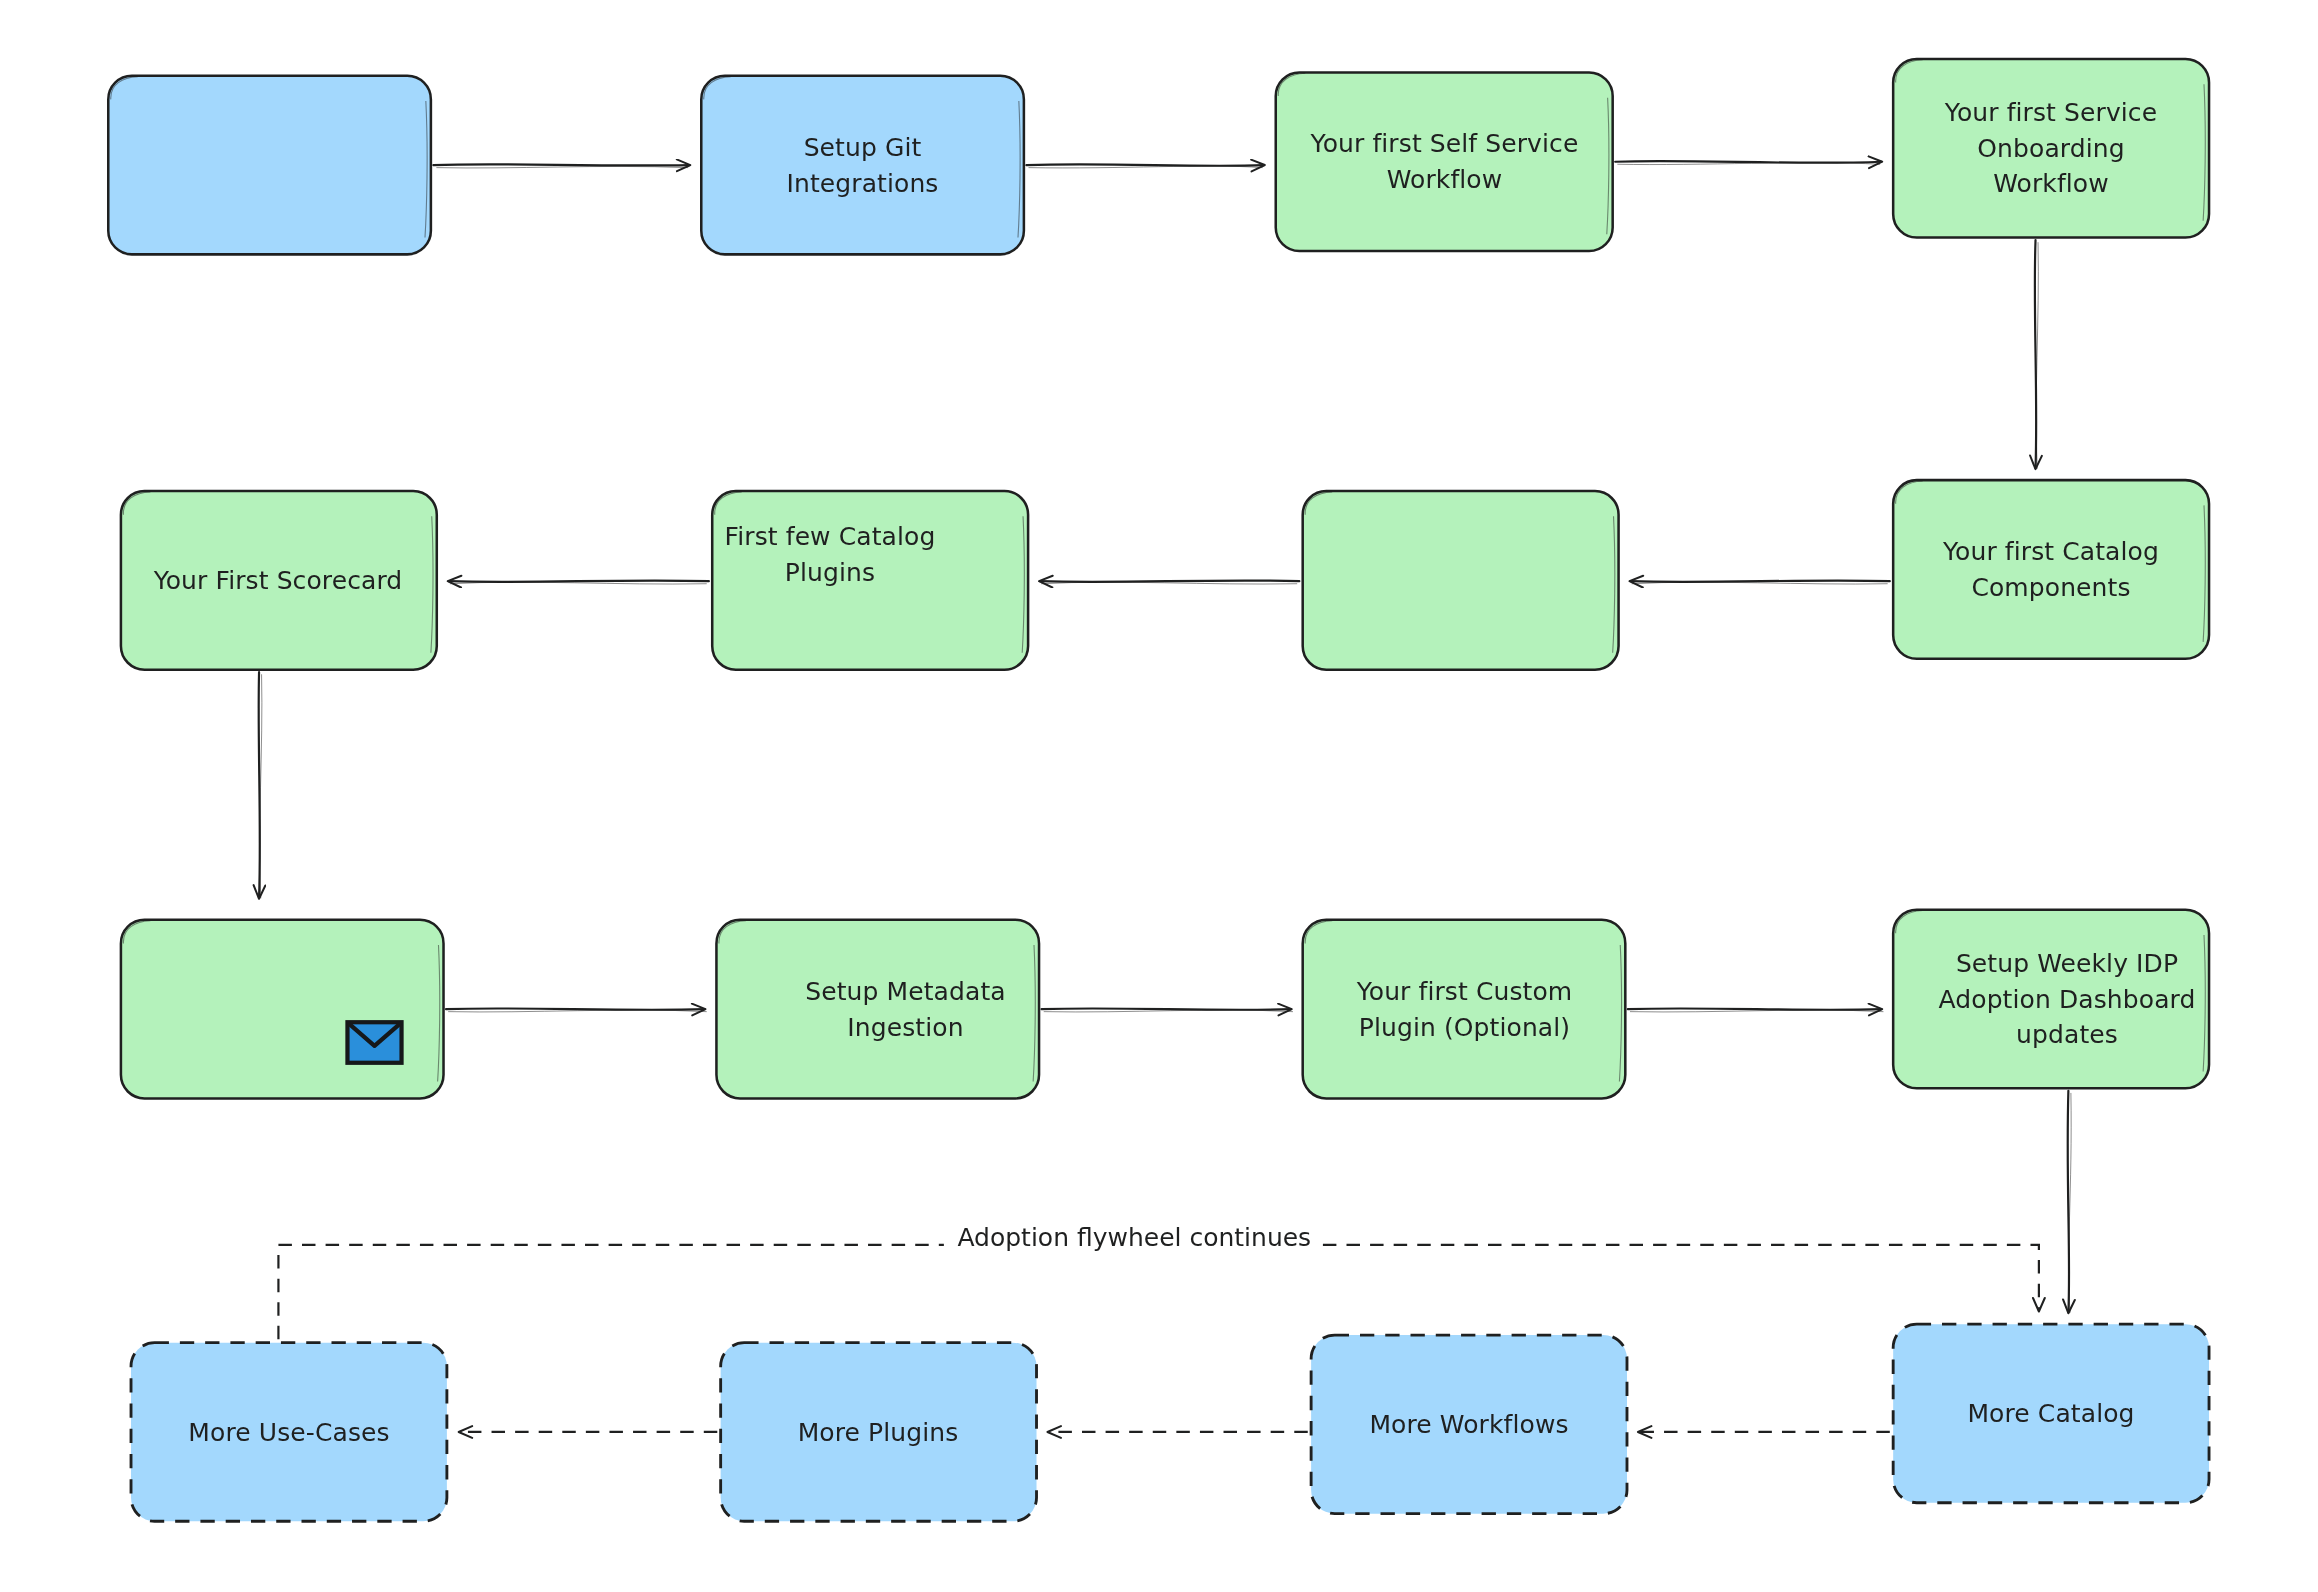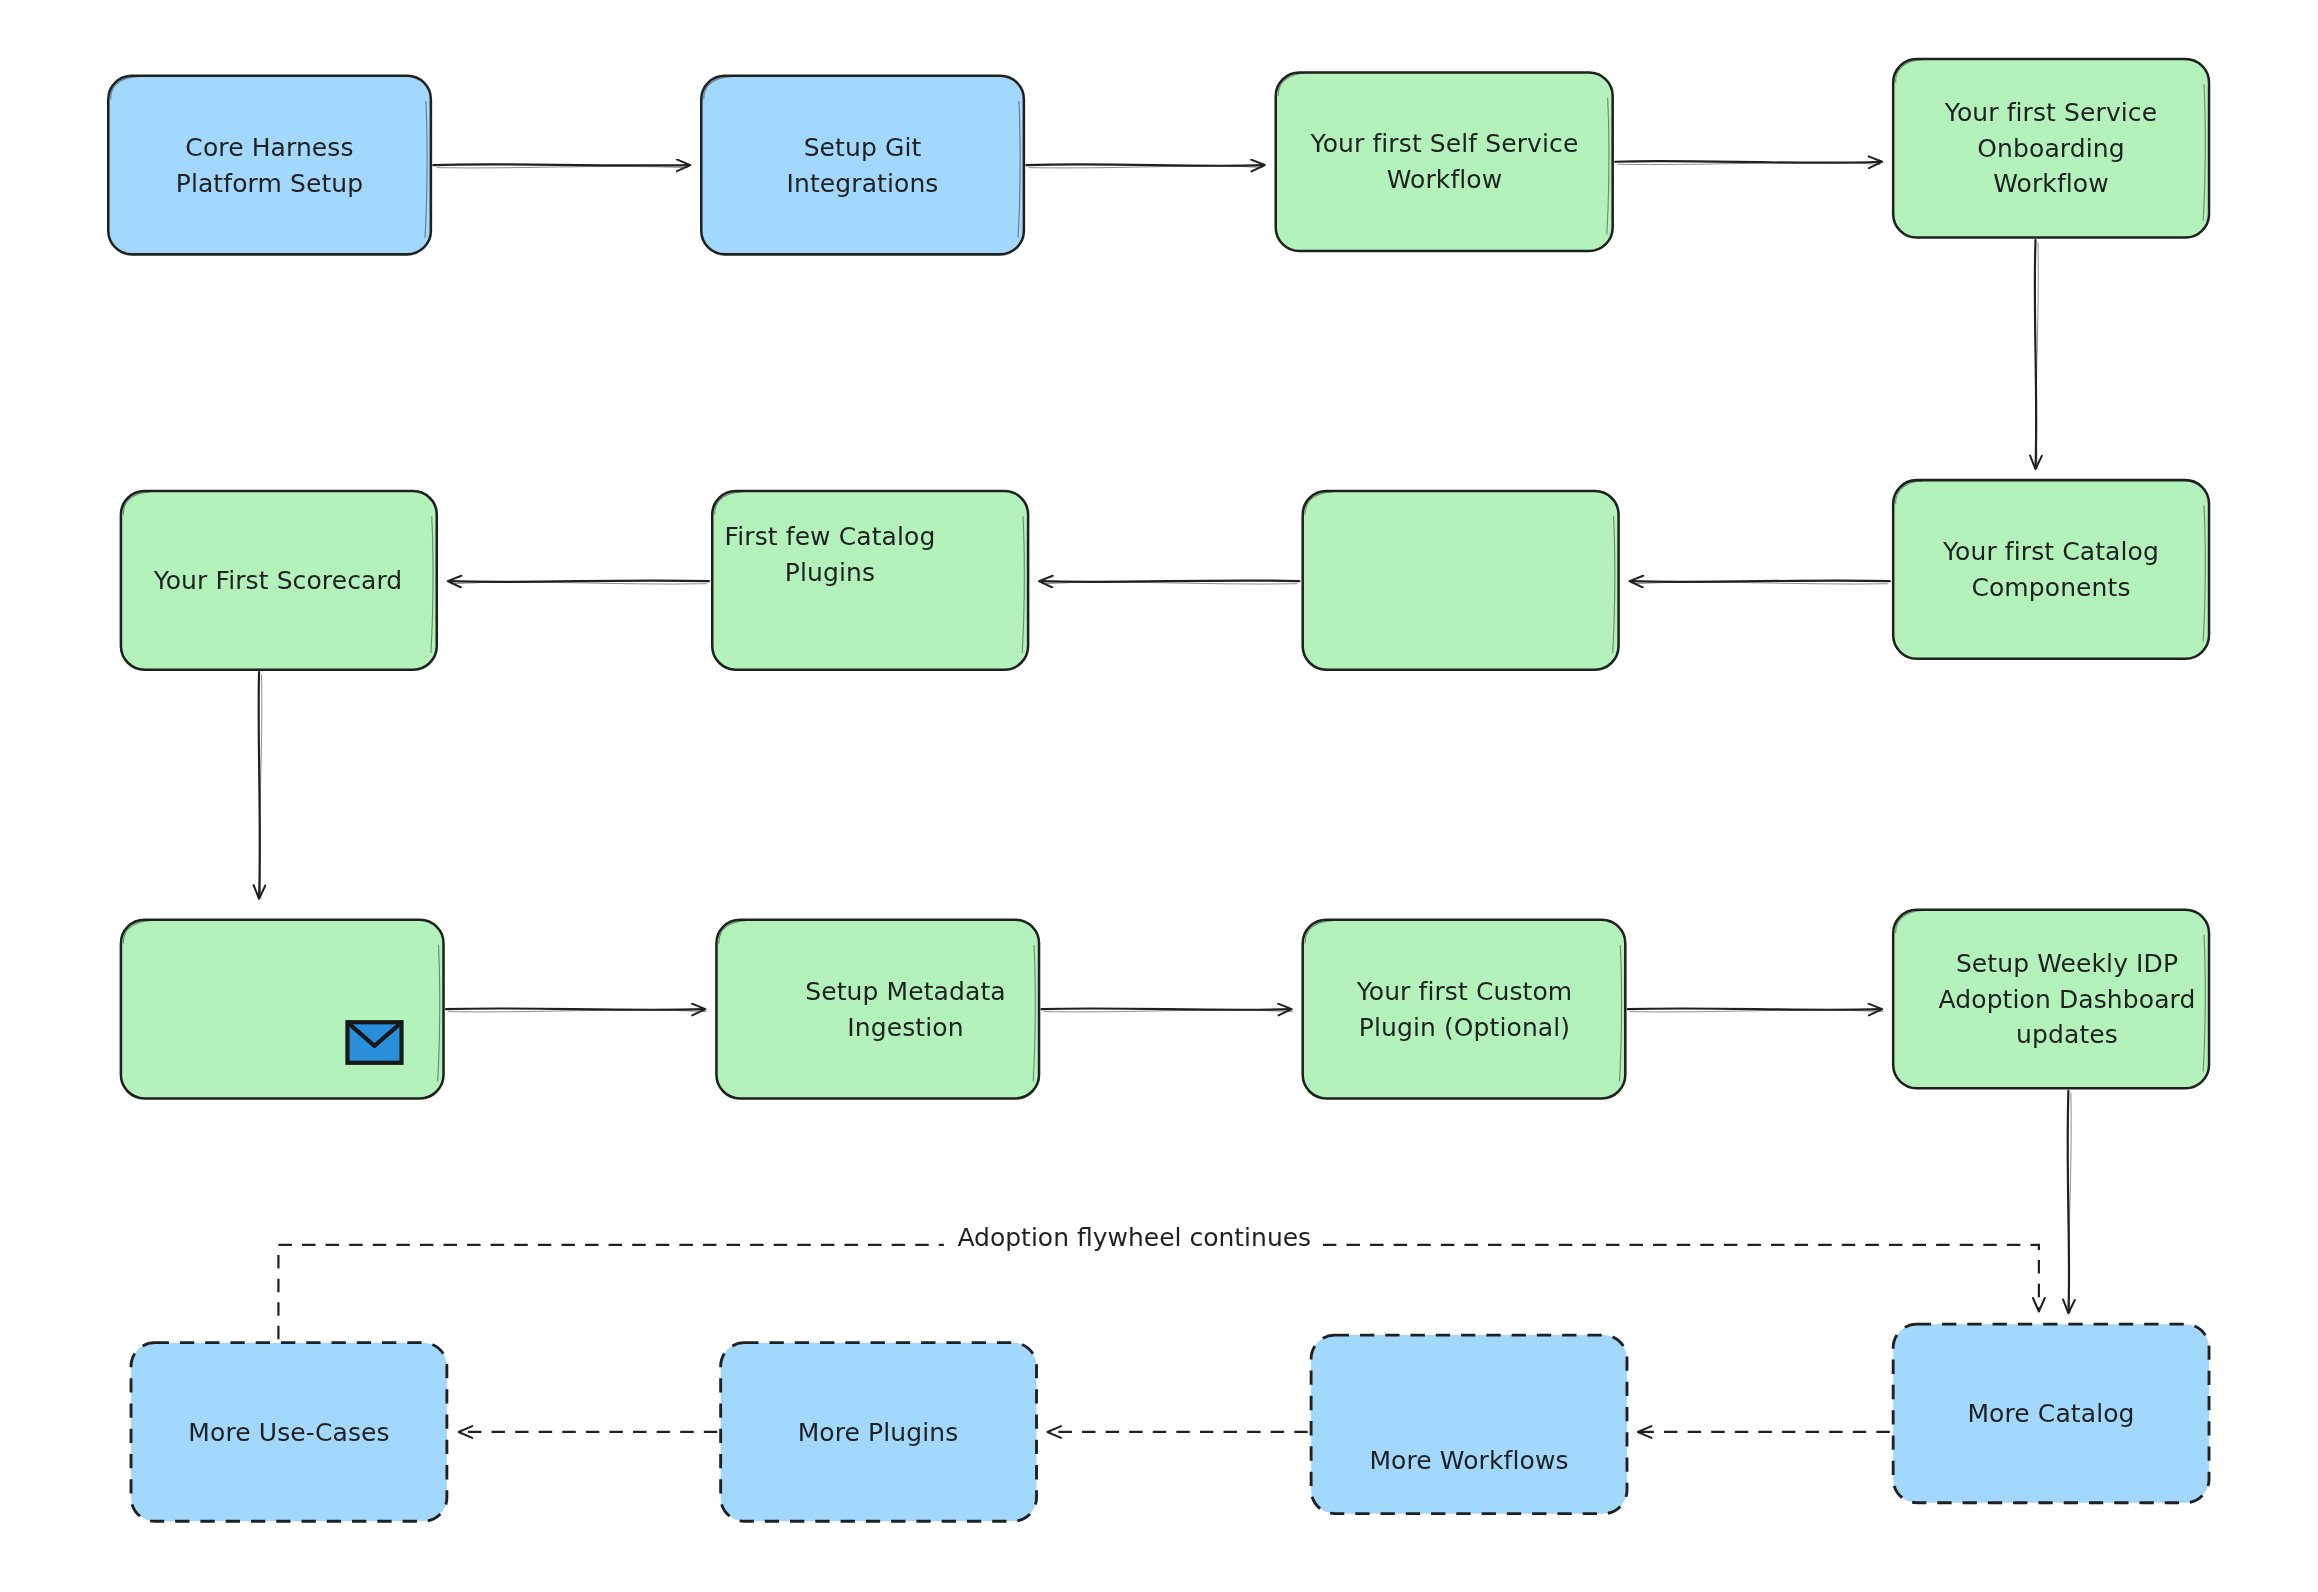--- a/index.html
+++ b/index.html
@@ -156,22 +156,20 @@
       <rect x="855" y="1594" width="375" height="212" rx="28" ry="28" fill="#a3d8fd" stroke="#1f2020" stroke-width="3.4" stroke-dasharray="17 13"></rect>
     </g>
     <g>
       <rect x="1556" y="1585" width="375" height="212" rx="28" ry="28" fill="#a3d8fd" stroke="#1f2020" stroke-width="3.4" stroke-dasharray="17 13"></rect>
     </g>
     <g>
       <rect x="2247" y="1572" width="375" height="212" rx="28" ry="28" fill="#a3d8fd" stroke="#1f2020" stroke-width="3.4" stroke-dasharray="17 13"></rect>
     </g>
   </svg>
 
-  <div class="node-label" style="left:108px;top:76px;width:323px;height:179px;">Core Harness
-Platform Setup</div>
   <div class="node-label" style="left:701px;top:76px;width:323px;height:179px;">Setup Git
 Integrations</div>
   <div class="node-label" style="left:1276px;top:72px;width:337px;height:179px;">Your first Self Service
 Workflow</div>
   <div class="node-label" style="left:1893px;top:59px;width:316px;height:179px;">Your first Service
 Onboarding
 Workflow</div>
 
   <div class="node-label" style="left:120px;top:491px;width:316px;height:179px;">Your First Scorecard</div>
   <div class="node-label" style="left:672px;top:491px;width:316px;height:127px;">First few Catalog
@@ -186,19 +184,19 @@
   <div class="node-label" style="left:716px;top:920px;width:323px;height:179px;padding-left:28px;">Setup Metadata
 Ingestion</div>
   <div class="node-label" style="left:1303px;top:920px;width:323px;height:179px;">Your first Custom
 Plugin (Optional)</div>
   <div class="node-label" style="left:1893px;top:910px;width:316px;height:179px;padding-left:16px;">Setup Weekly IDP
 Adoption Dashboard
 updates</div>
 
   <div class="node-label" style="left:131px;top:1343px;width:316px;height:179px;">More Use-Cases</div>
   <div class="node-label" style="left:720px;top:1343px;width:316px;height:179px;">More Plugins</div>
-  <div class="node-label" style="left:1311px;top:1335px;width:316px;height:179px;margin-top:36px;">More Workflows</div>
+  <div class="node-label" style="left:1311px;top:1335px;width:316px;height:179px;">More Workflows</div>
   <div class="node-label" style="left:1893px;top:1324px;width:316px;height:179px;">More Catalog</div>
 
   <div class="edge-label" style="left:949px;top:1223px;">Adoption flywheel continues</div>
 
 </div>
 
 
 </body></html>

